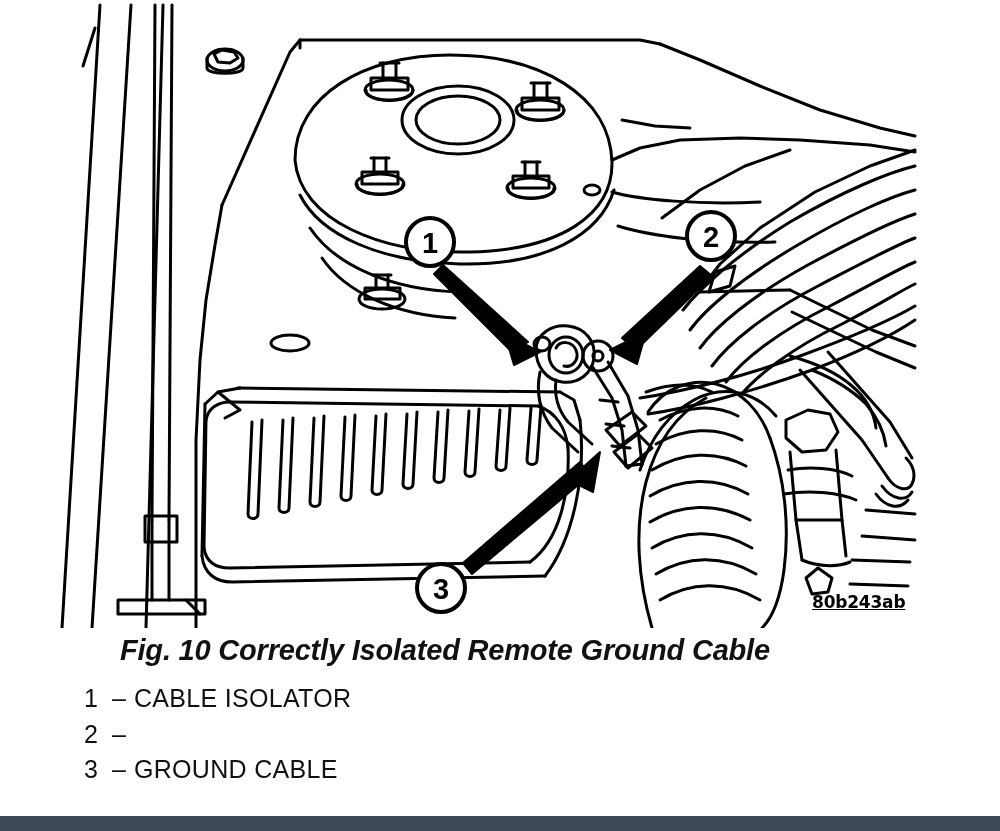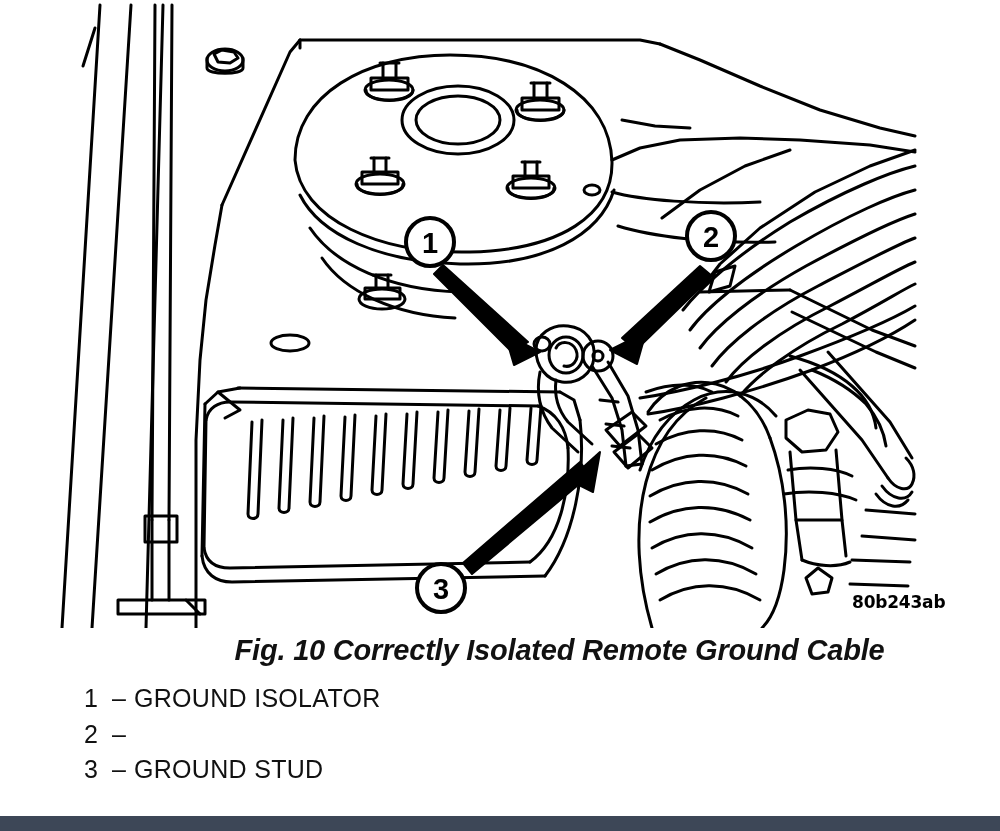--- a/index.html
+++ b/index.html
@@ -35,48 +35,48 @@
   #figure-svg {
     position: absolute;
     left: 0;
     top: 0;
     display: block;
   }
 
   
   #figure-id {
     position: absolute;
-    left: 852px;
+    left: 812px;
     top: 592px;
     font-family: "DejaVu Sans", sans-serif;
     font-size: 17px;
     font-weight: 700;
     color: #000000;
     letter-spacing: -0.2px;
     white-space: nowrap;
+    text-decoration: underline;
   }
 
   
   #caption-block {
     position: absolute;
     left: 0;
     top: 634px;
     width: 1000px;
   }
   #figure-title {
     margin: 0;
     padding: 0 1px 0 120px;
     font-family: "Liberation Sans", sans-serif;
     font-size: 29px;
     font-style: italic;
     font-weight: 700;
     color: #111111;
     letter-spacing: -0.2px;
     white-space: nowrap;
-    text-align: center;
   }
 
   #legend-list {
     margin: 14px 0 0 0;
     padding: 0 0 0 84px;
     list-style: none;
   }
   .legend-row {
     display: flex;
     align-items: baseline;
@@ -367,29 +367,29 @@
     <div id="figure-id">80b243ab</div>
   </div>
 
   <div id="caption-block">
     <div id="figure-title">Fig. 10 Correctly Isolated Remote Ground Cable</div>
 
     <ul id="legend-list">
       <li class="legend-row">
         <span class="legend-num">1</span>
         <span class="legend-dash">–</span>
-        <span class="legend-label">GROUND ISOLATOR</span>
+        <span class="legend-label">CABLE ISOLATOR</span>
       </li>
       <li class="legend-row">
         <span class="legend-num">2</span>
         <span class="legend-dash">–</span>
       </li>
       <li class="legend-row">
         <span class="legend-num">3</span>
         <span class="legend-dash">–</span>
-        <span class="legend-label">GROUND STUD</span>
+        <span class="legend-label">GROUND CABLE</span>
       </li>
     </ul>
   </div>
 
   <div id="bottom-bar"></div>
 
 </div>
 
 </body></html>

